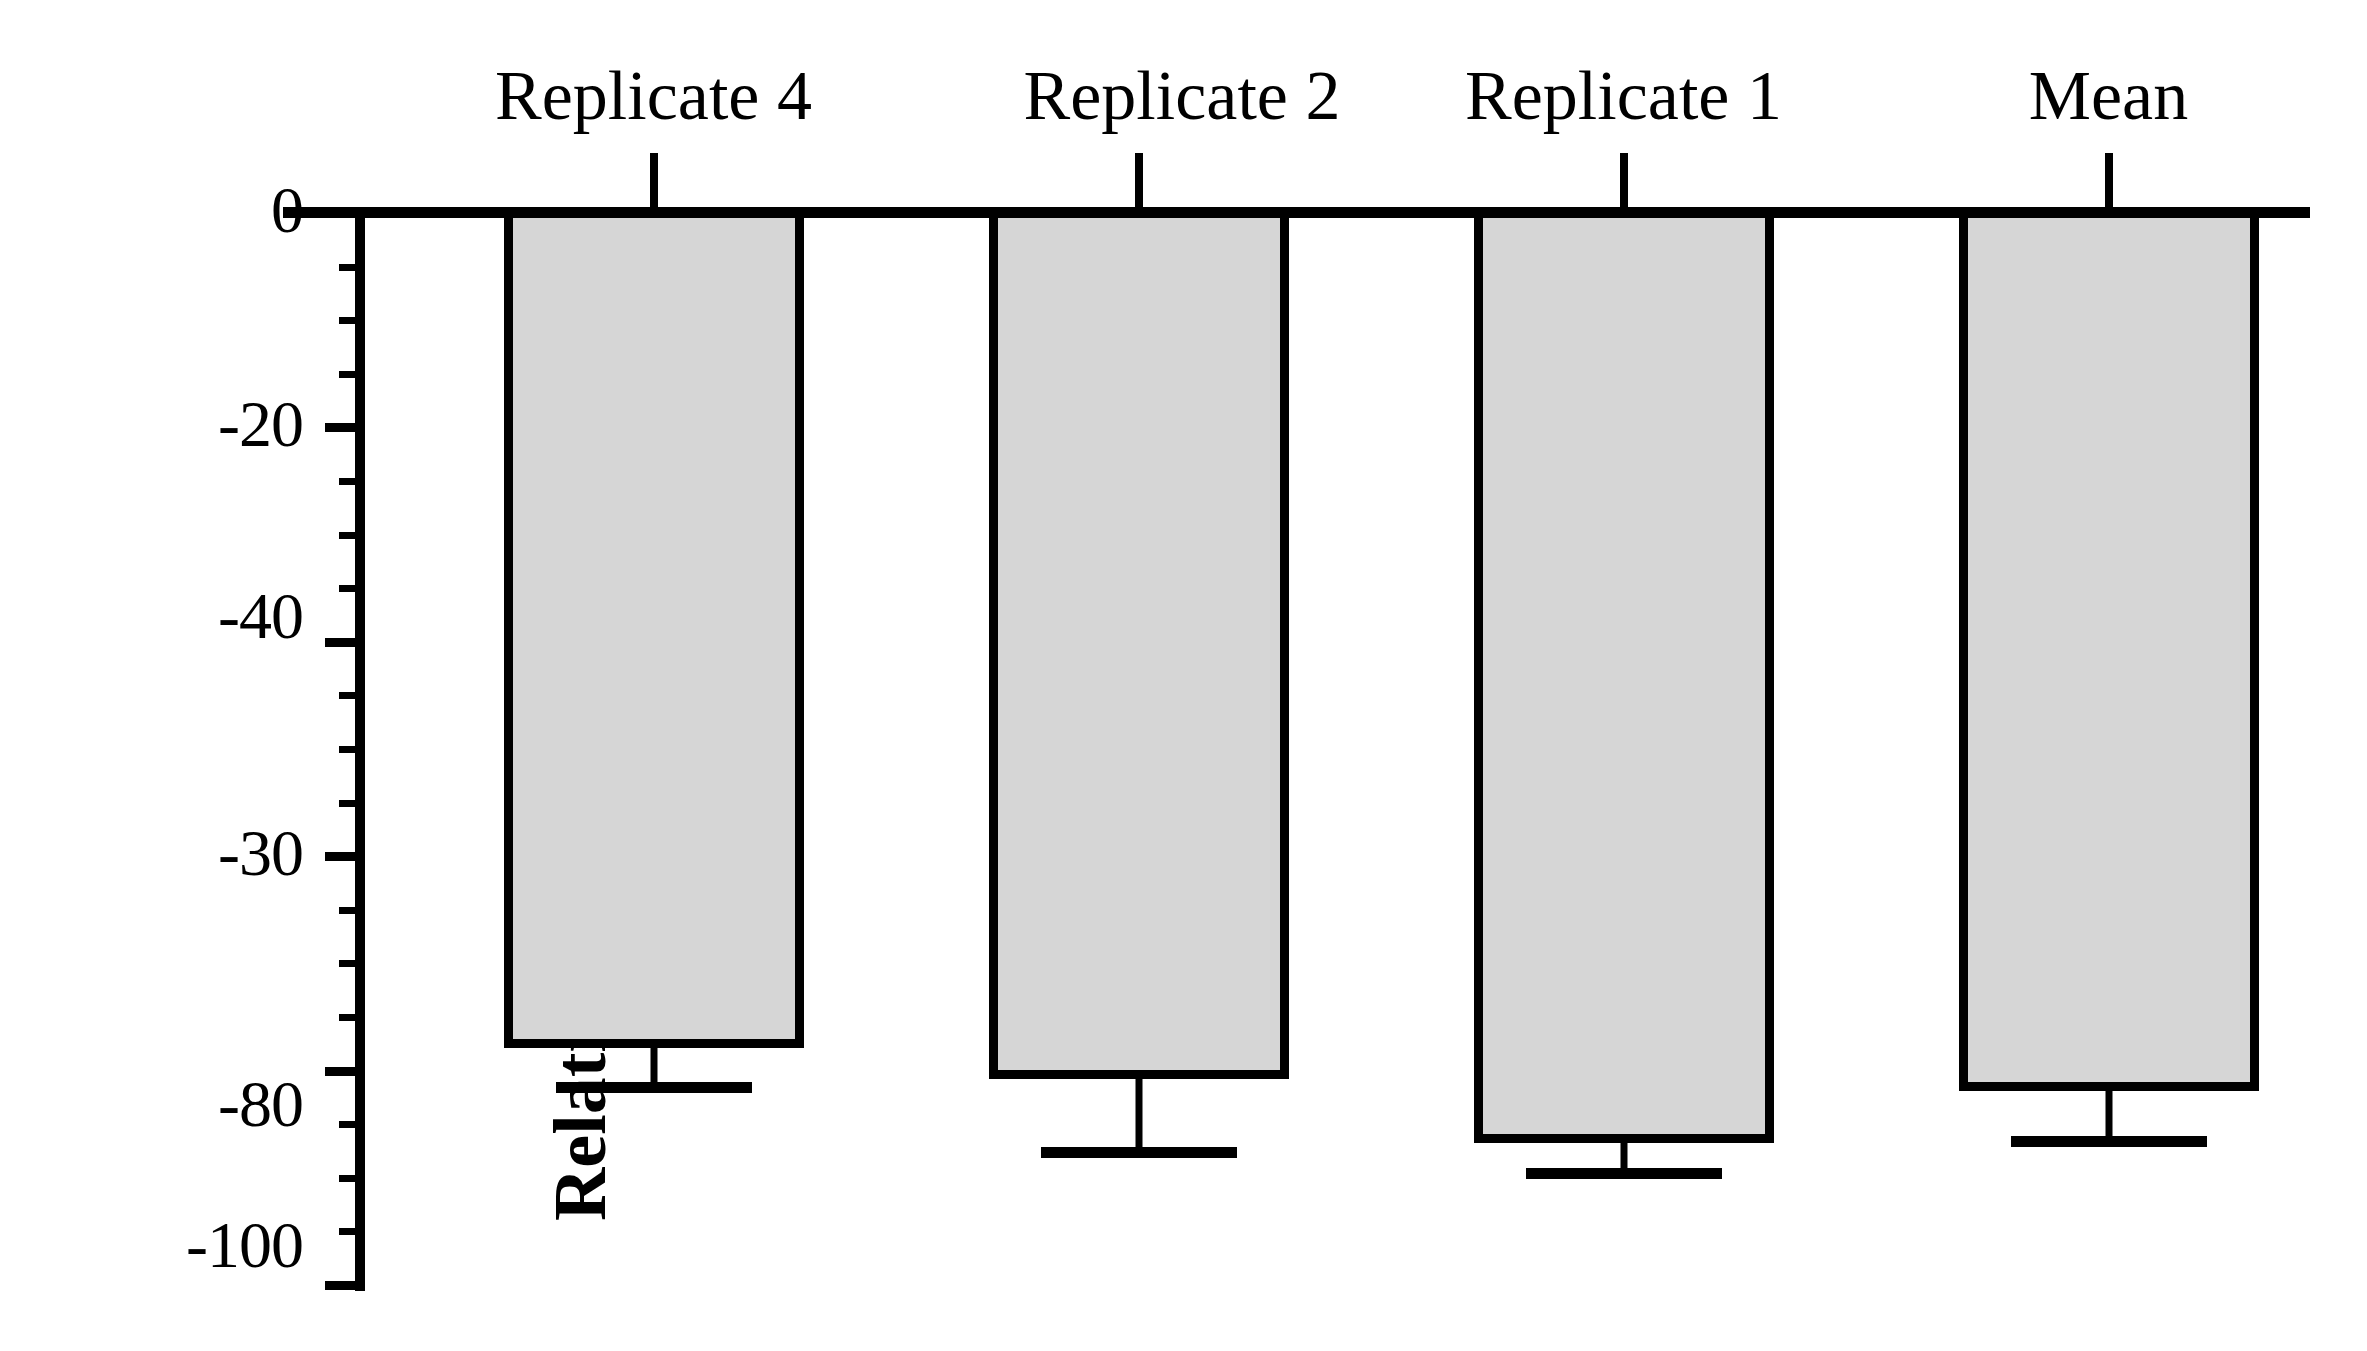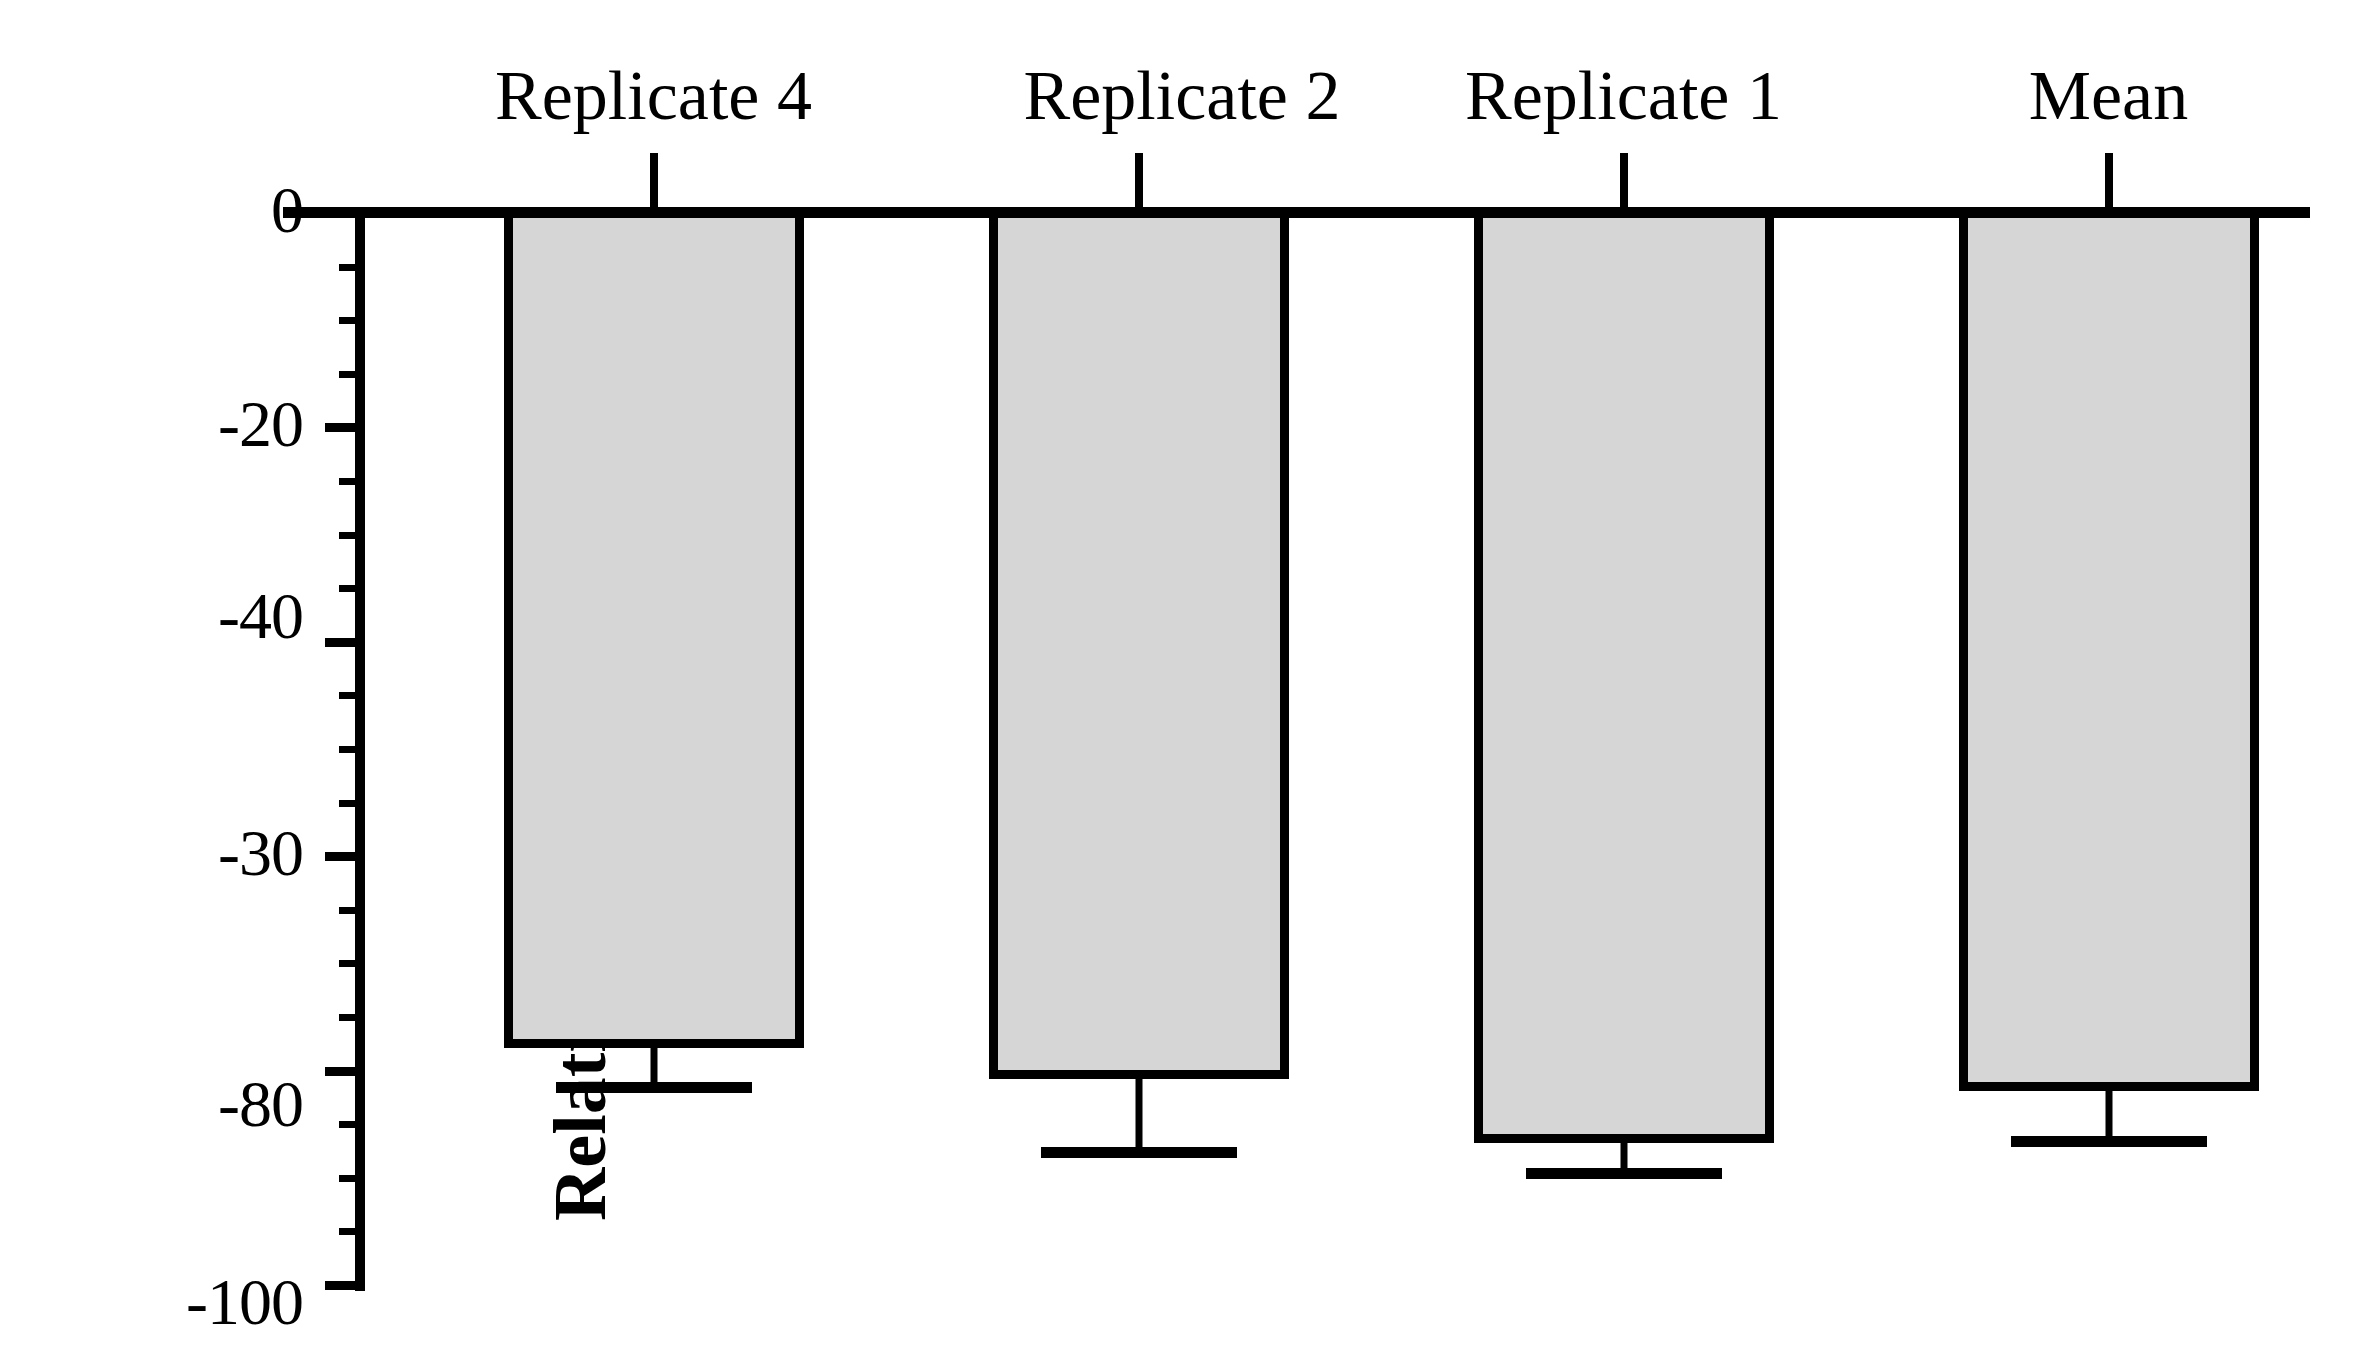--- a/index.html
+++ b/index.html
@@ -133,21 +133,21 @@
         <div class="tick minor" style="top: 157.8px;"></div>
         <div class="tick minor" style="top: 104.2px;"></div>
         <div class="tick minor" style="top: 50.6px;"></div>
       </div>
     <div id="ylabel-layer">
         <div class="ytick-label" style="top: -36px; right: 2000px;">0</div>
         <div class="ytick-label" style="top: 178.4px; right: 2000px;">-20</div>
         <div class="ytick-label" style="top: 370px; right: 2000px;">-40</div>
         <div class="ytick-label" style="top: 607.2px; right: 2000px;">-30</div>
         <div class="ytick-label" style="top: 821.6px; right: 2000px; margin-top: 36px;">-80</div>
-        <div class="ytick-label" style="top: 1056px; right: 2000px;">-100</div>
+        <div class="ytick-label" style="top: 999px; right: 2000px;">-100</div>
       </div>
 
     <div id="bar-layer">
         <div class="bar" style="left: 140.5px; top: 0px; height: 835.088px; width: 300px; background: rgb(214, 214, 214); border-color: rgb(0, 0, 0);"></div>
         <div class="err-stem" style="left: 290.5px; top: 831.088px; height: 38.304px;"></div>
         <div class="err-cap" style="left: 290.5px; top: 869.392px; width: 196px;"></div>
         <div class="bar" style="left: 625.5px; top: 0px; height: 866.176px; width: 300px; background: rgb(214, 214, 214); border-color: rgb(0, 0, 0);"></div>
         <div class="err-stem" style="left: 775.5px; top: 862.176px; height: 71.536px;"></div>
         <div class="err-cap" style="left: 775.5px; top: 933.712px; width: 196px;"></div>
         <div class="bar" style="left: 1110.5px; top: 0px; height: 930.496px; width: 300px; background: rgb(214, 214, 214); border-color: rgb(0, 0, 0);"></div>

